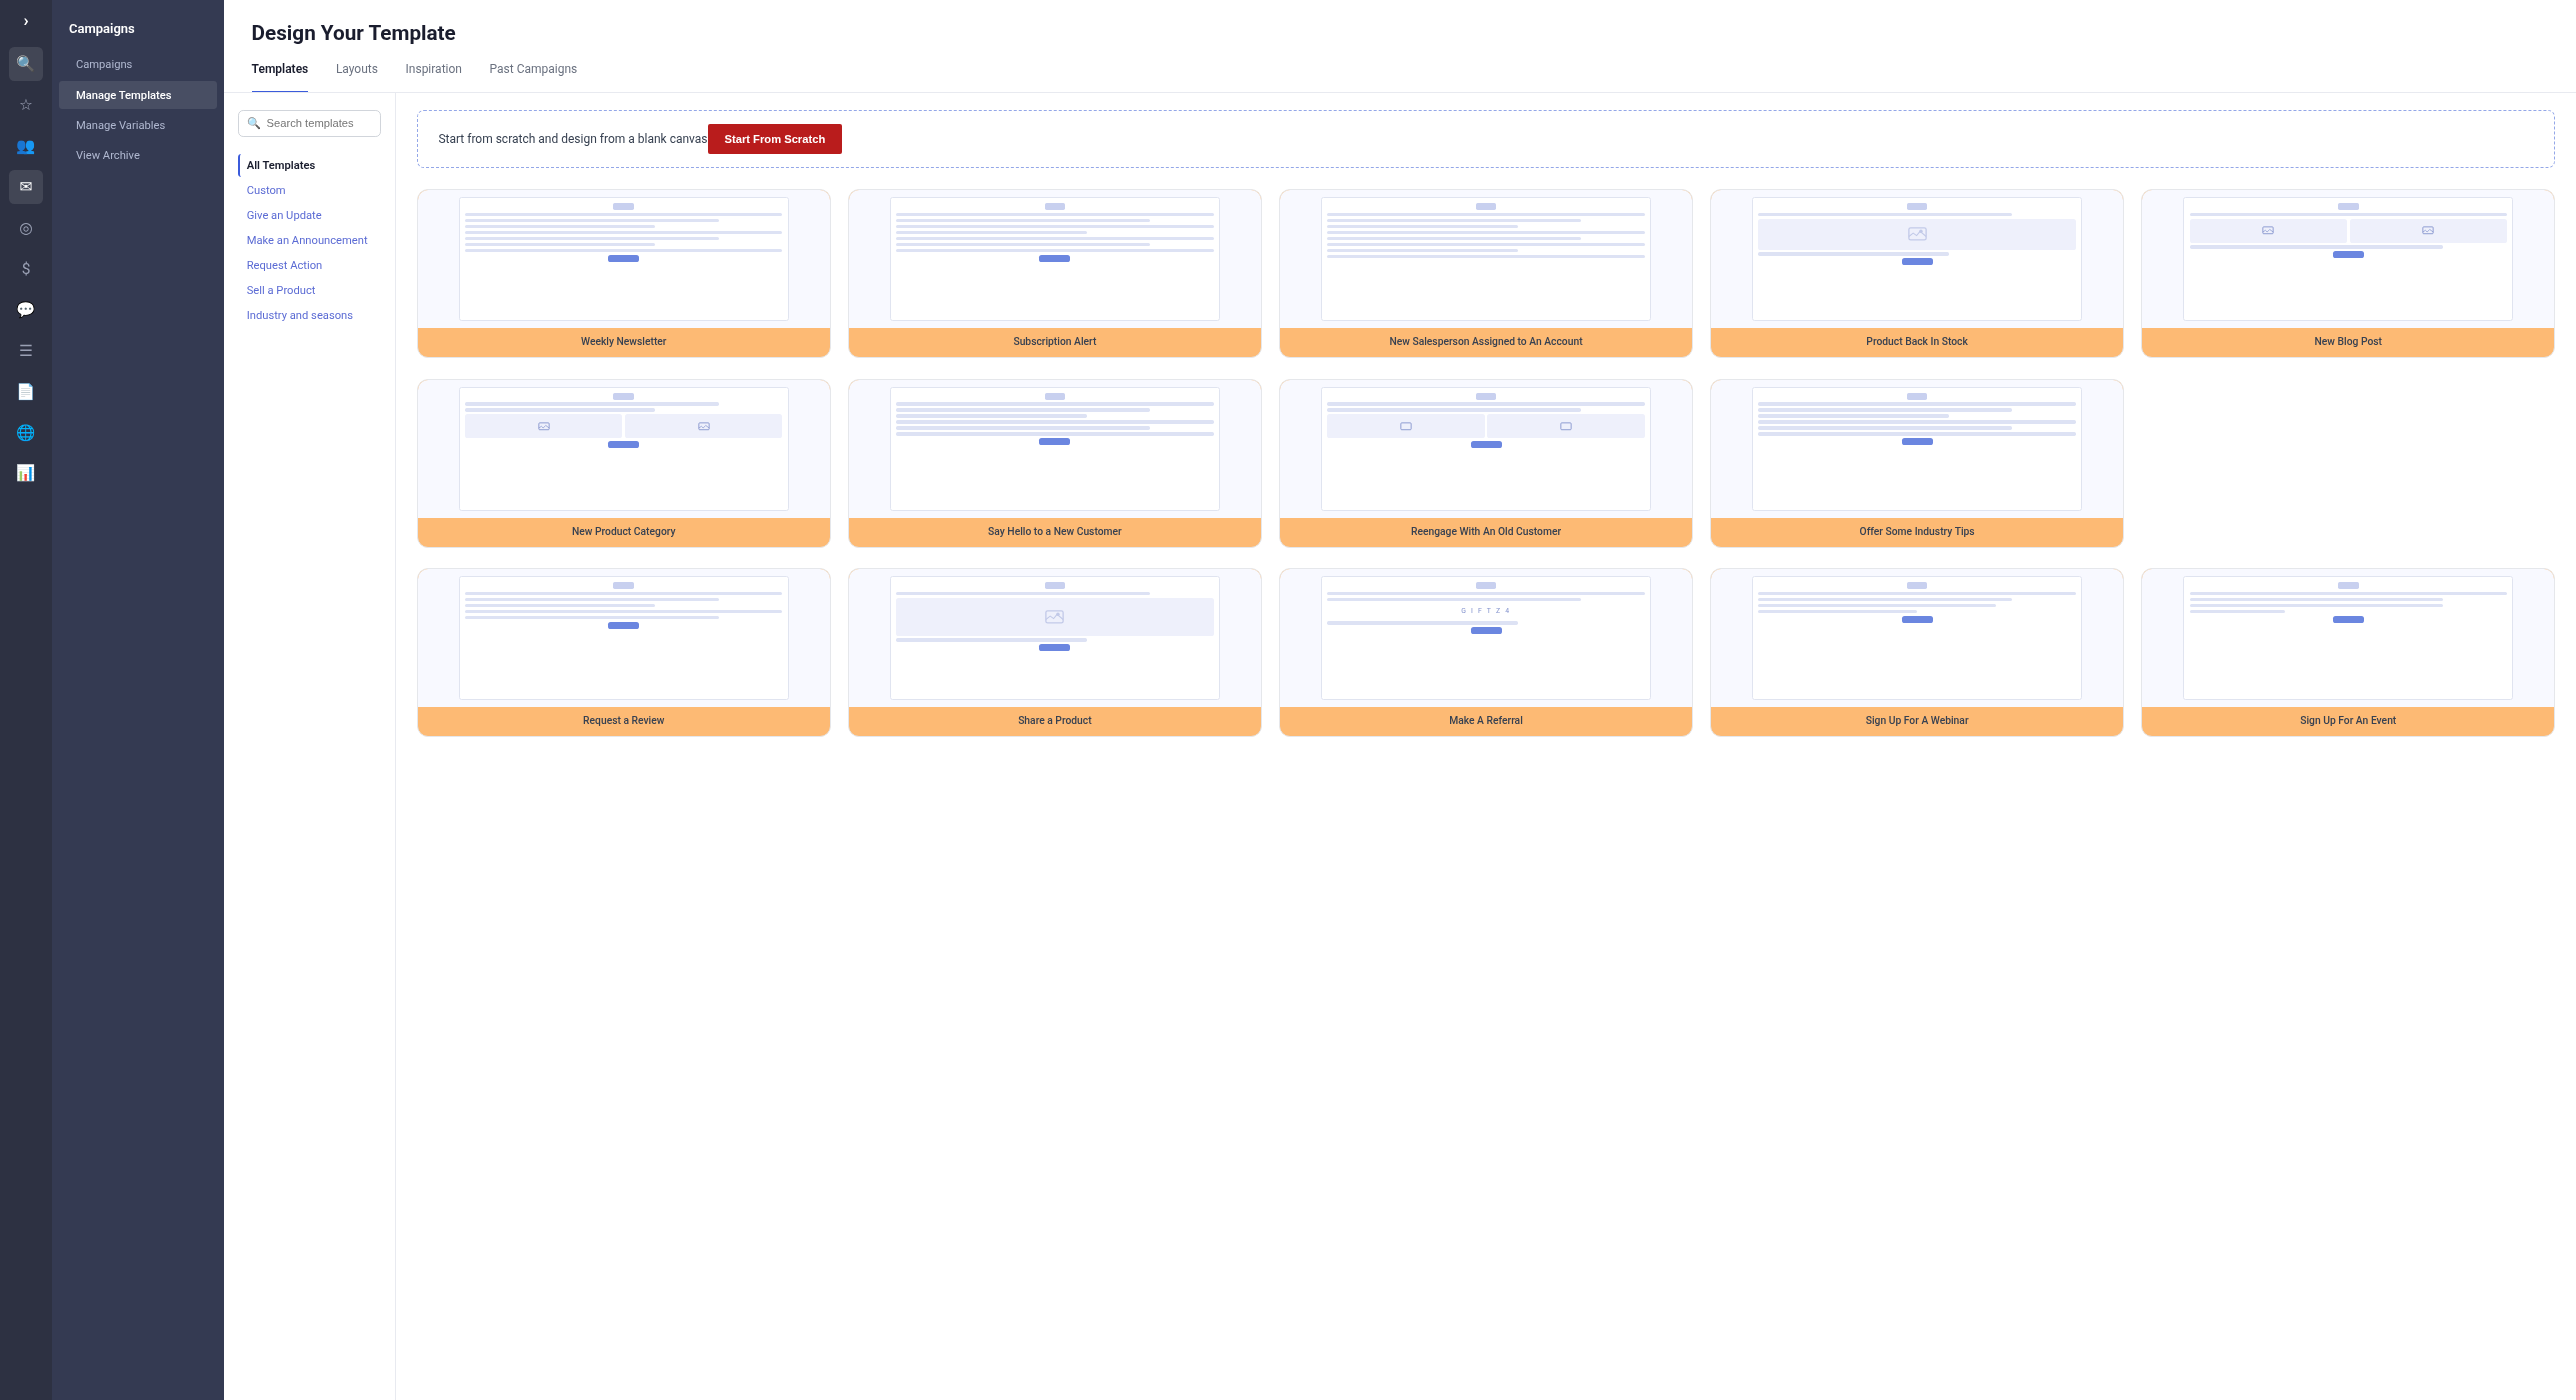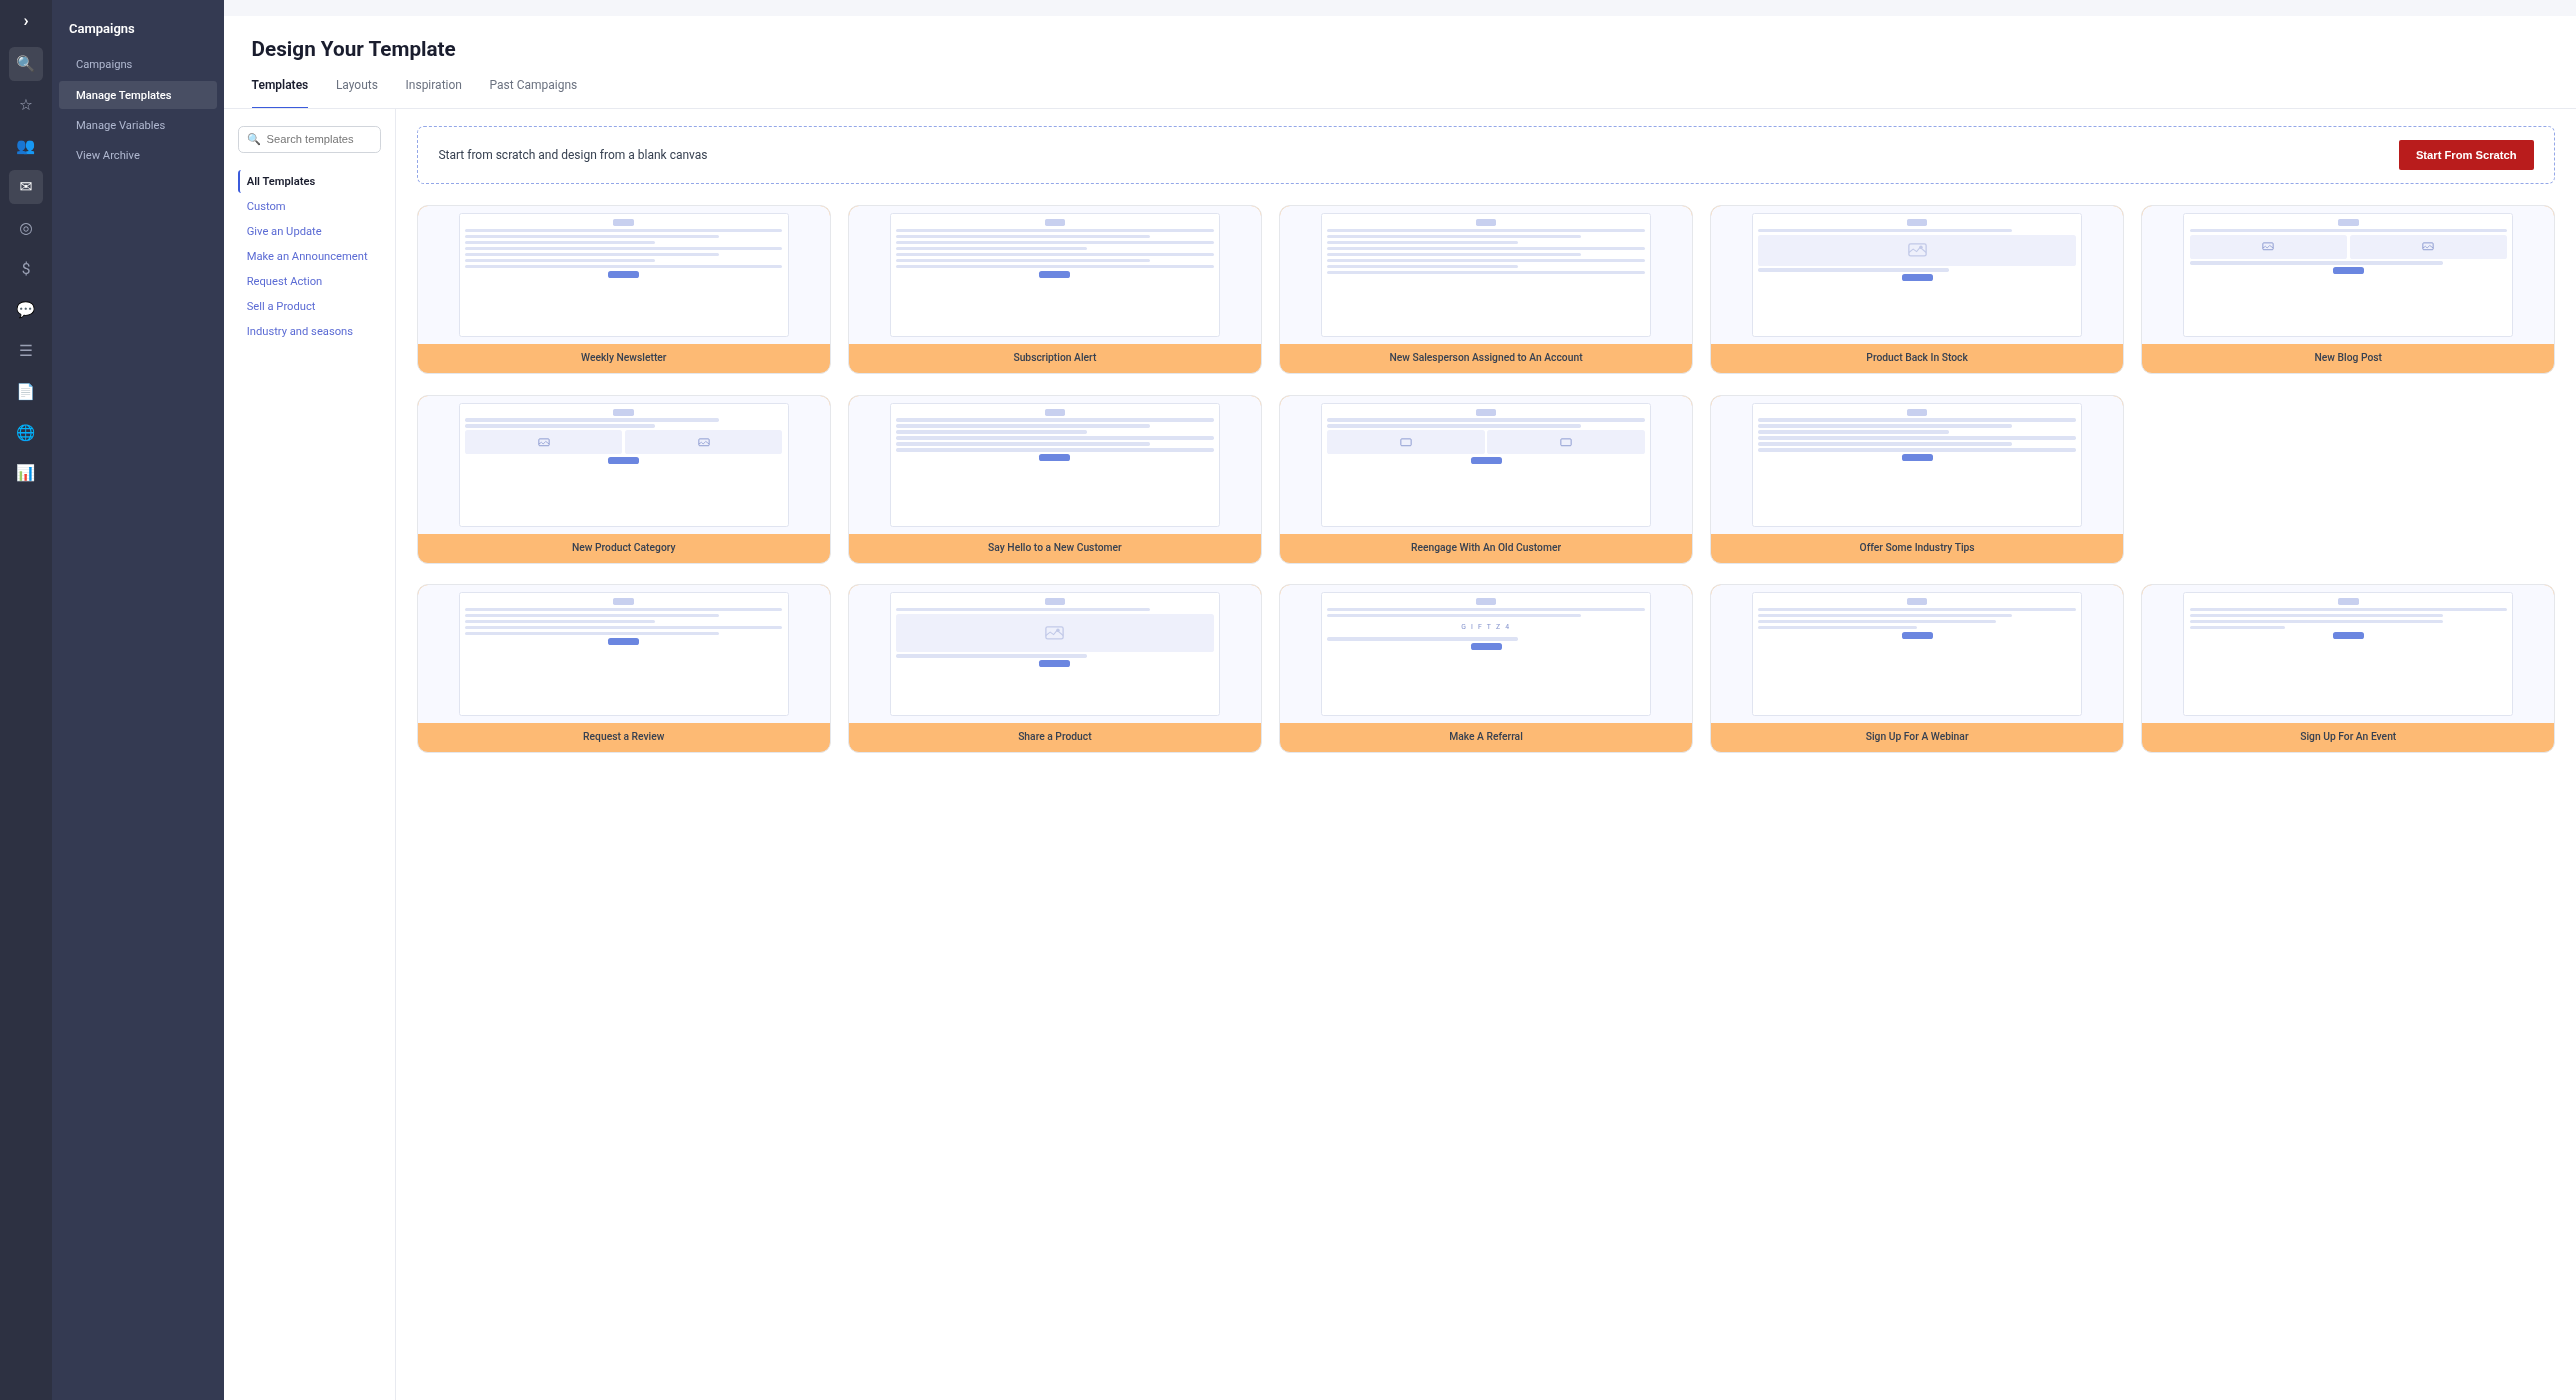--- a/index.html
+++ b/index.html
@@ -66,21 +66,20 @@
     }
     .sidebar-wide .nav-item.active { color: white; font-weight: 500; background: rgba(255,255,255,0.1); }
 
     
     .main-content {
       flex: 1;
       display: flex;
       flex-direction: column;
       overflow: hidden;
       background: white;
-      margin-top: 16px;
     }
 
     
     .header {
       padding: 20.7px 27.6px 0;
       border-bottom: 0.9px solid #e8eaf0;
     }
     .header h1 {
       font-size: 20.7px;
       font-weight: 700;
@@ -157,21 +156,21 @@
     .templates-area {
       flex: 1;
       overflow-y: auto;
       padding: 17px 20.7px;
     }
 
     
     .scratch-banner {
       display: flex;
       align-items: center;
-      justify-content: space-between;
+      justify-content: flex-start;
       border: 1.7px dashed #93a7e8;
       border-radius: 6.9px;
       padding: 13.8px 20.7px;
       margin-bottom: 20.7px;
       background: white;
     }
     .scratch-banner-text {
       font-size: 12px;
       color: #374151;
     }

